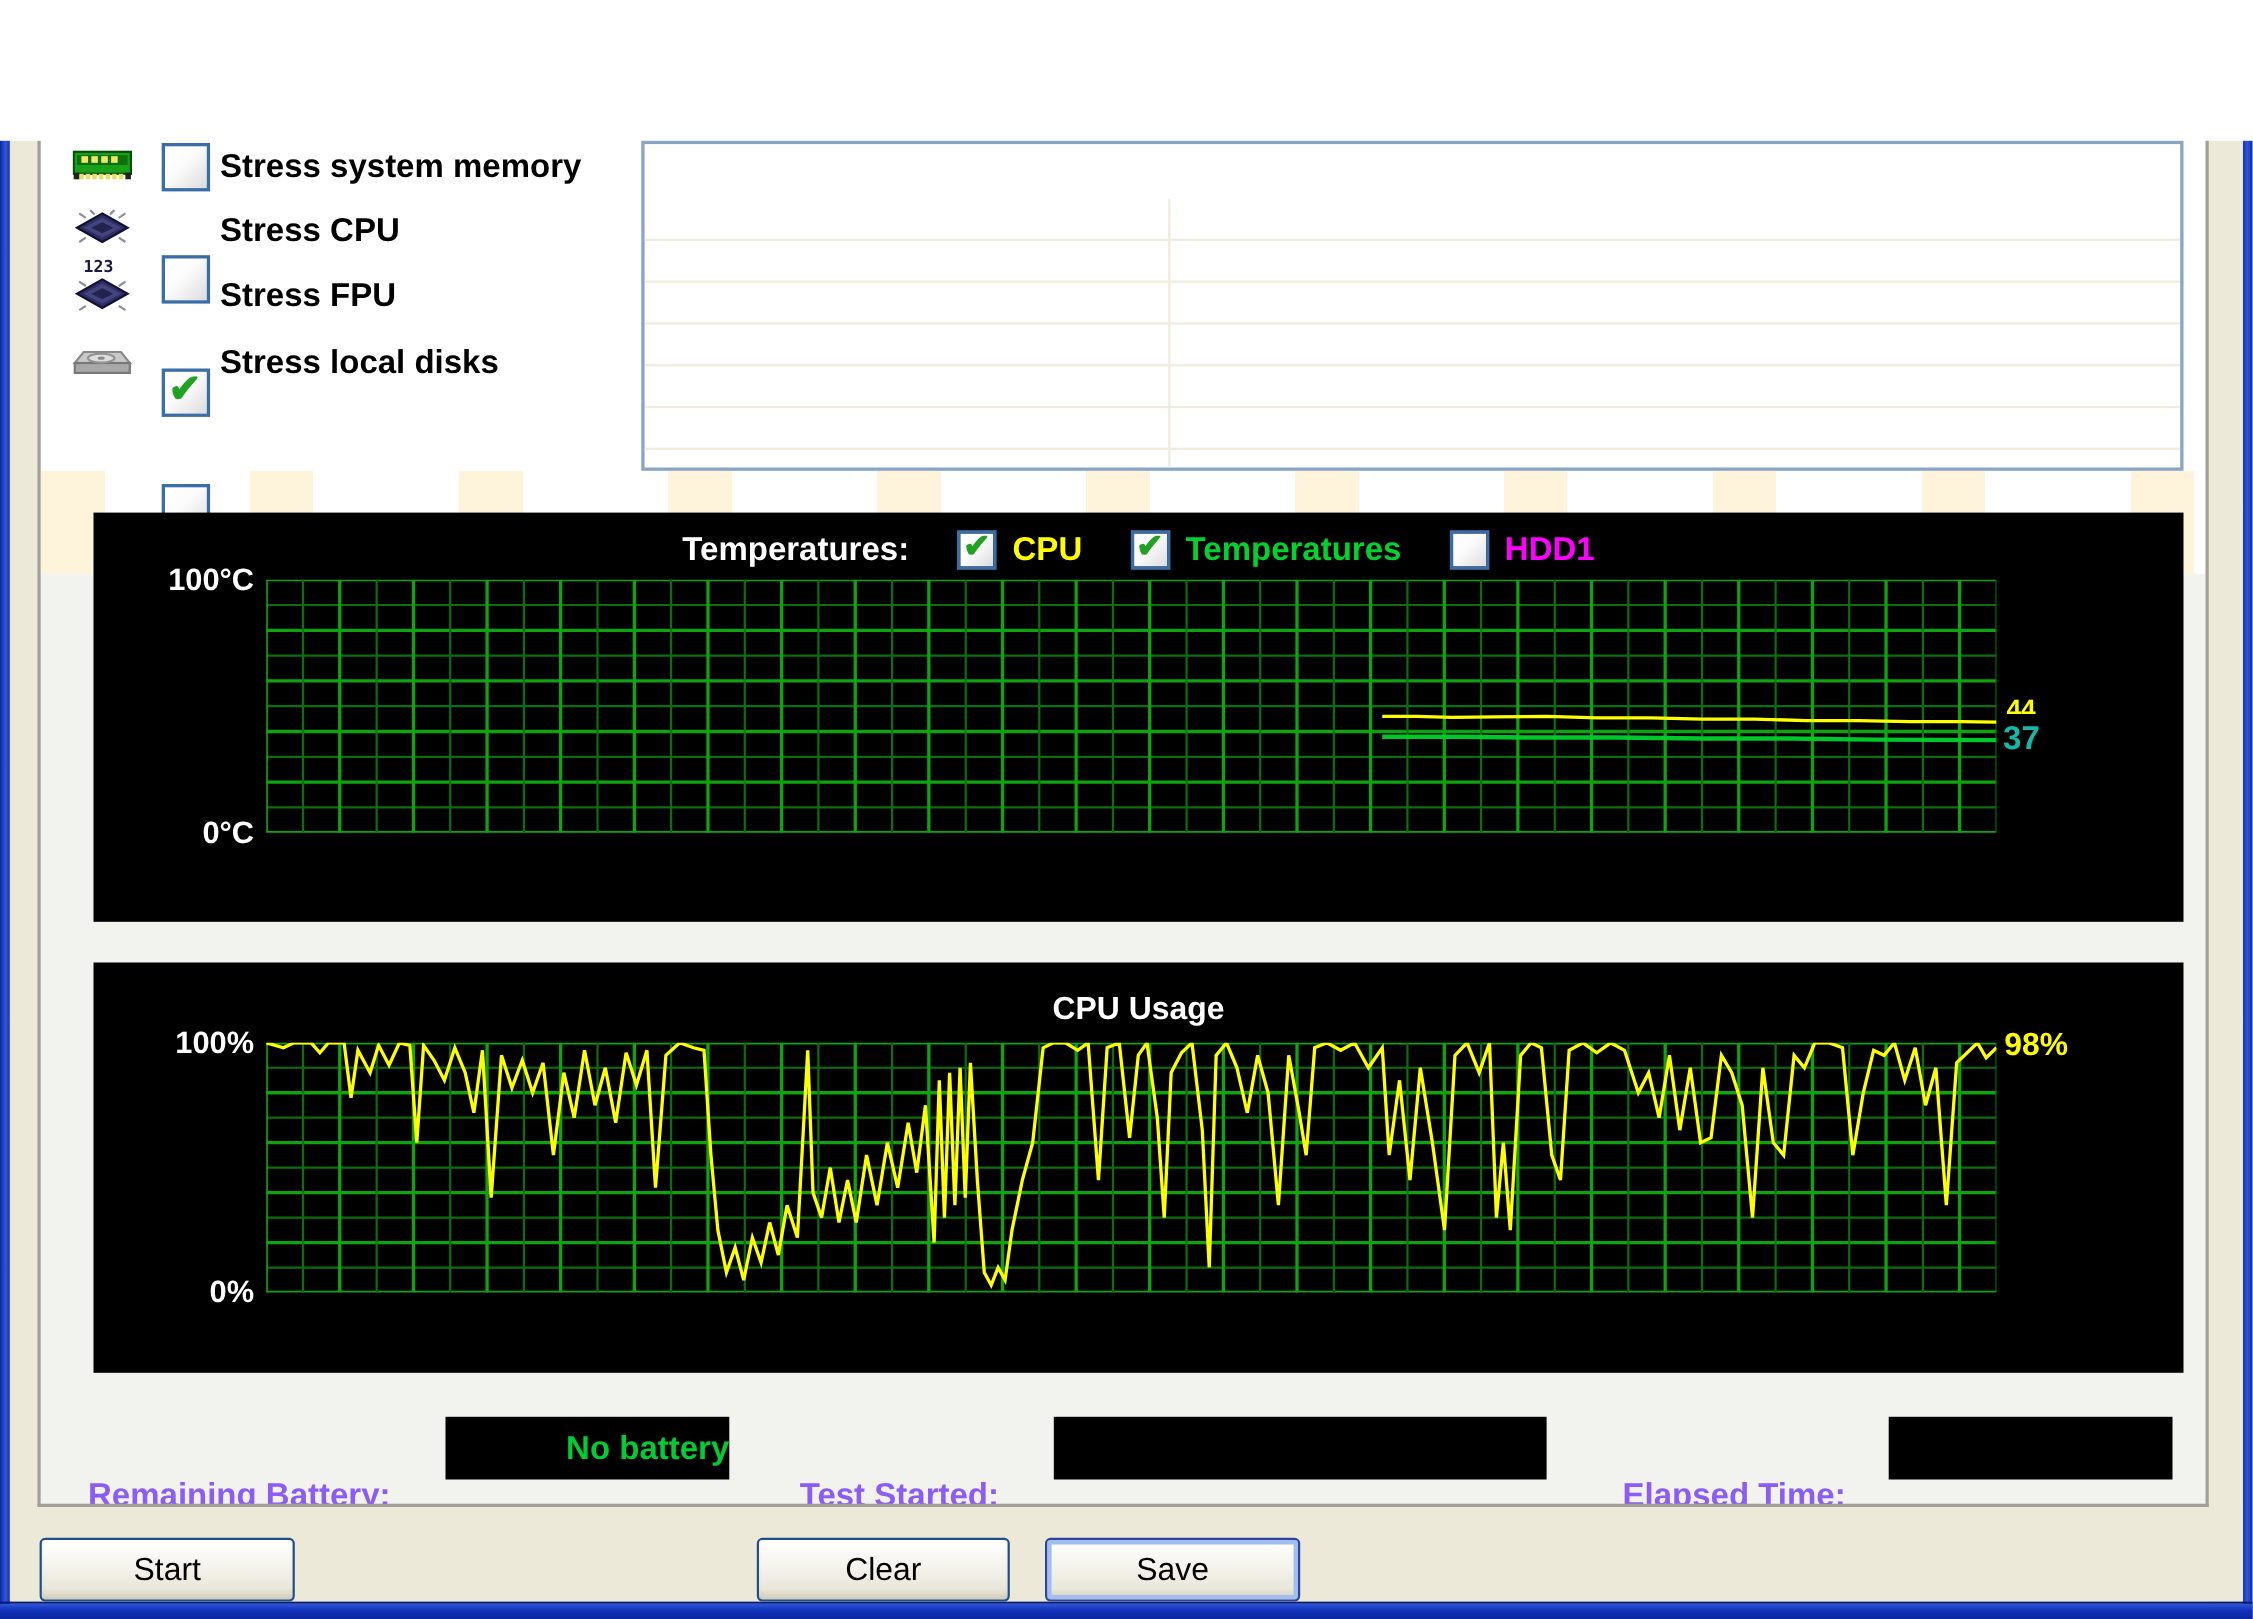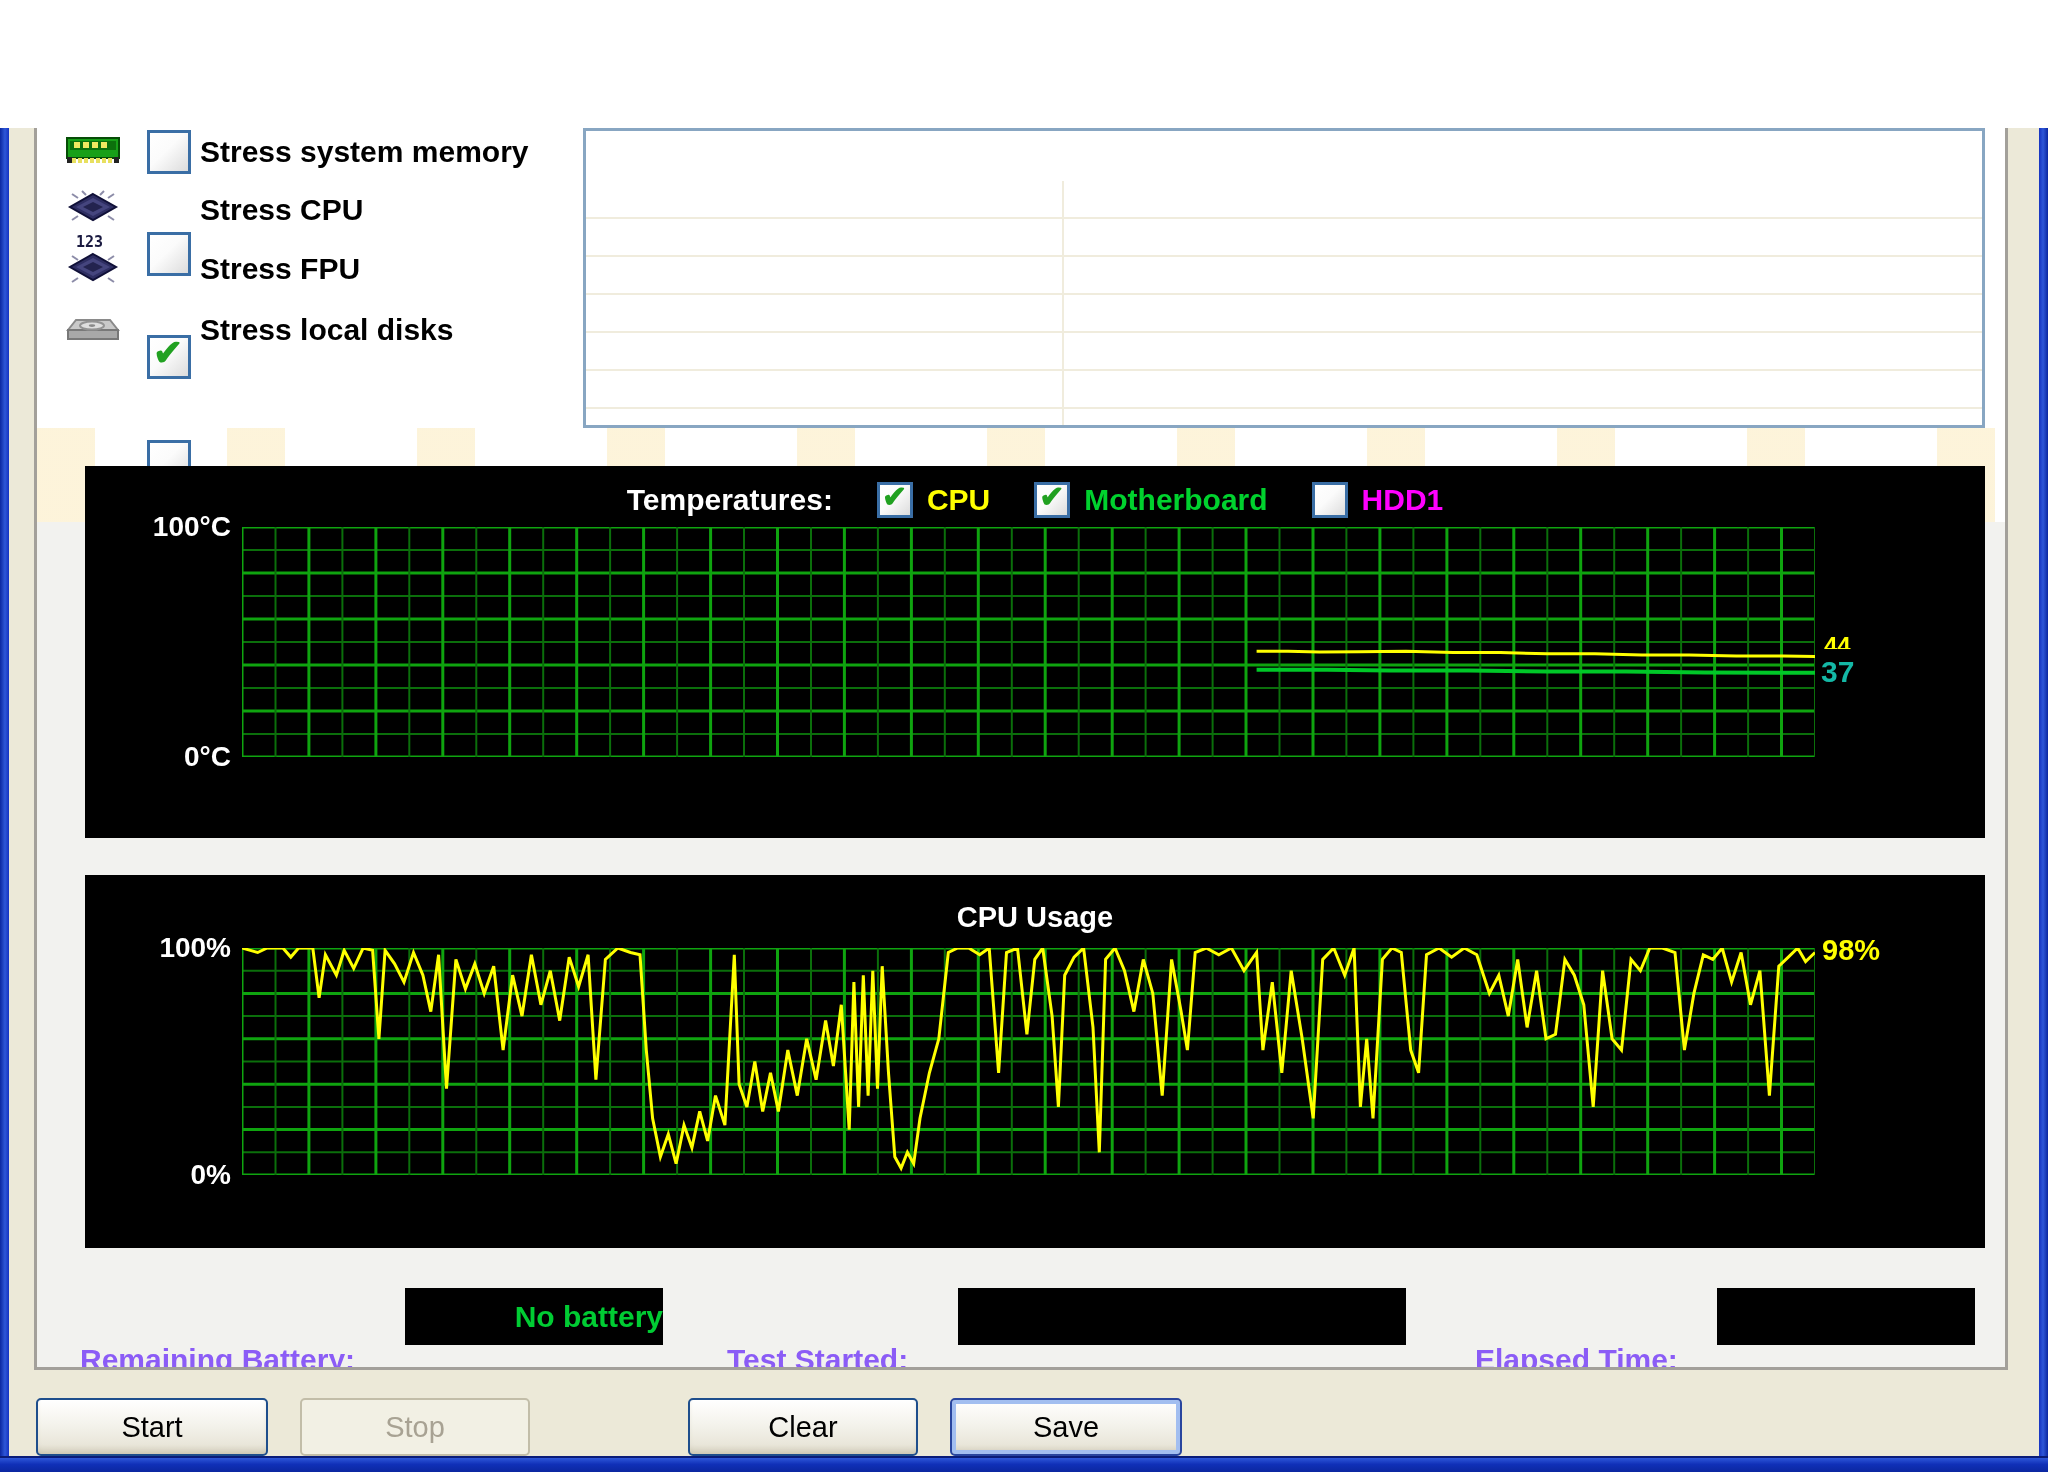--- a/index.html
+++ b/index.html
@@ -168,21 +168,21 @@
 
   <div class="abs panel panel-temp">
     <div class="legend">
       <span class="legend-title">Temperatures:</span>
       <span class="legend-item">
         <span class="xpcb cb-sm checked"></span>
         <span class="legend-label" style="color: rgb(255, 255, 0);">CPU</span>
       </span>
       <span class="legend-item">
         <span class="xpcb cb-sm checked"></span>
-        <span class="legend-label" style="color: rgb(0, 210, 46);">Motherboard</span>
+        <span class="legend-label" style="color: rgb(0, 210, 46);">Temperatures</span>
       </span>
       <span class="legend-item">
         <span class="xpcb cb-sm"></span>
         <span class="legend-label" style="color: rgb(255, 0, 255);">HDD1</span>
       </span>
     </div>
     <div class="axis" style="left:8px;top:45px;">100°C</div>
     <div class="axis" style="left:8px;top:275px;">0°C</div>
     <div class="abs" style="left:157px;top:61px;width:1573px;height:230px;"><svg width="1573" height="230" viewBox="0 0 1573 230">
           <line x1="0" x2="1573" y1="0" y2="0" stroke="#0fa40f" stroke-width="3"></line>
@@ -337,17 +337,16 @@
   <div class="abs content-bottom-line"></div>
   <div class="abs b-left-blue"></div>
   <div class="abs b-right-blue"></div>
   <div class="abs b-left-beige"></div>
   <div class="abs b-right-beige"></div>
   <div class="abs b-left-gray"></div>
   <div class="abs b-right-gray"></div>
   <div class="abs b-bottom-blue"></div>
 
   <div class="btn" style="left:36px;width:232px;">Start</div>
-  <div class="btn disabled" style="left:300px;width:230px;">Stop</div>
   <div class="btn" style="left:688px;width:230px;">Clear</div>
   <div class="btn focused" style="left:950px;width:232px;">Save</div>
 
 </div>
 
 </body></html>

